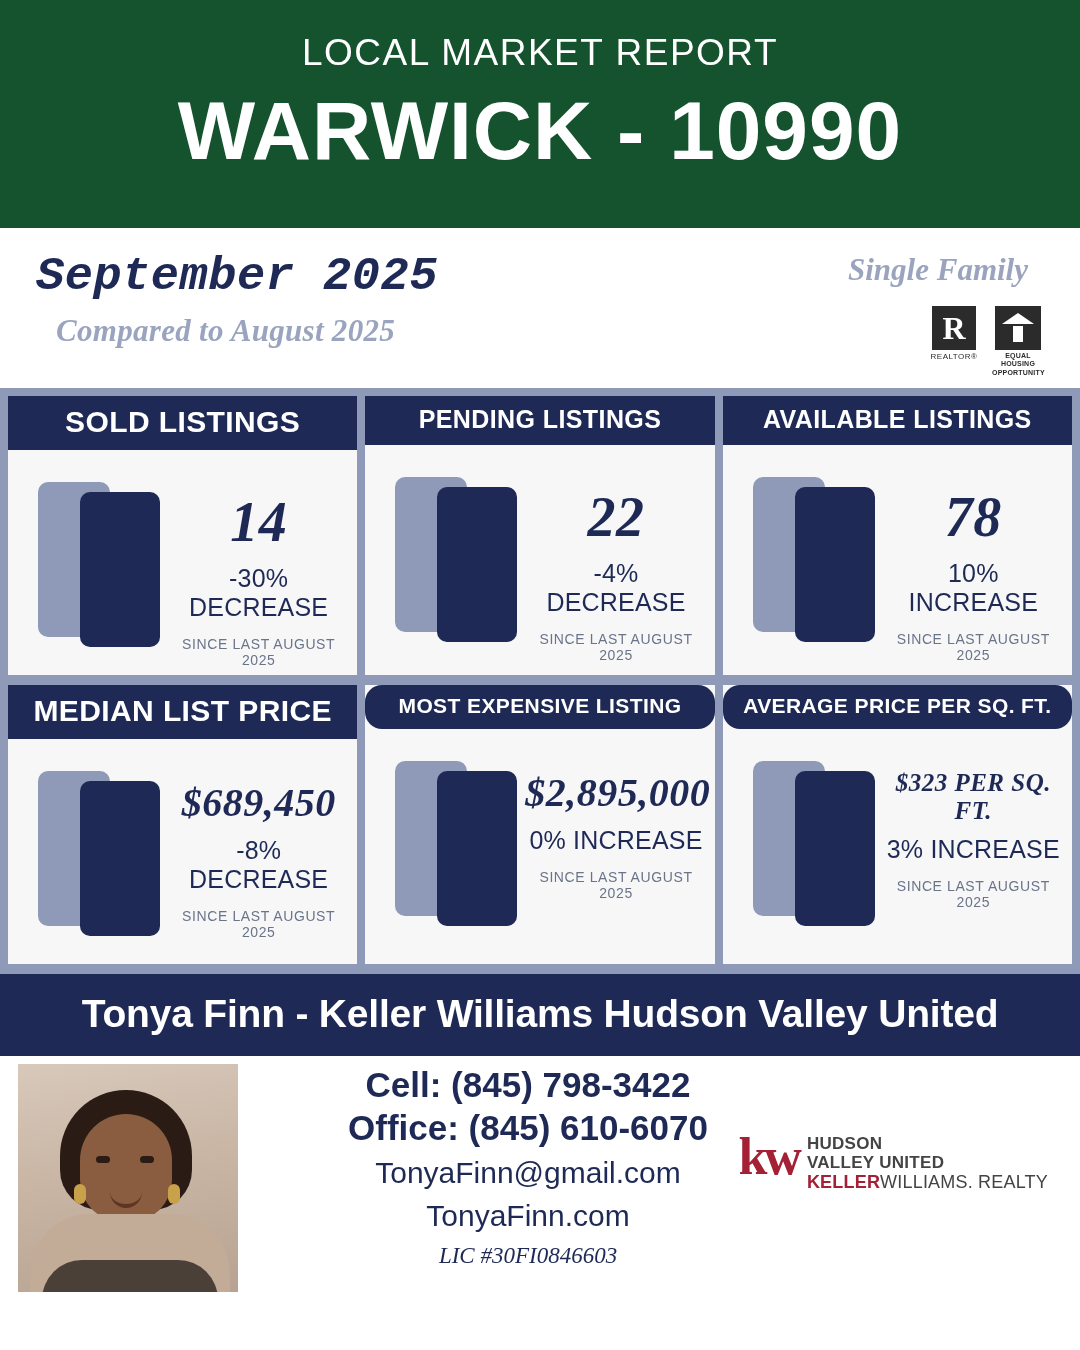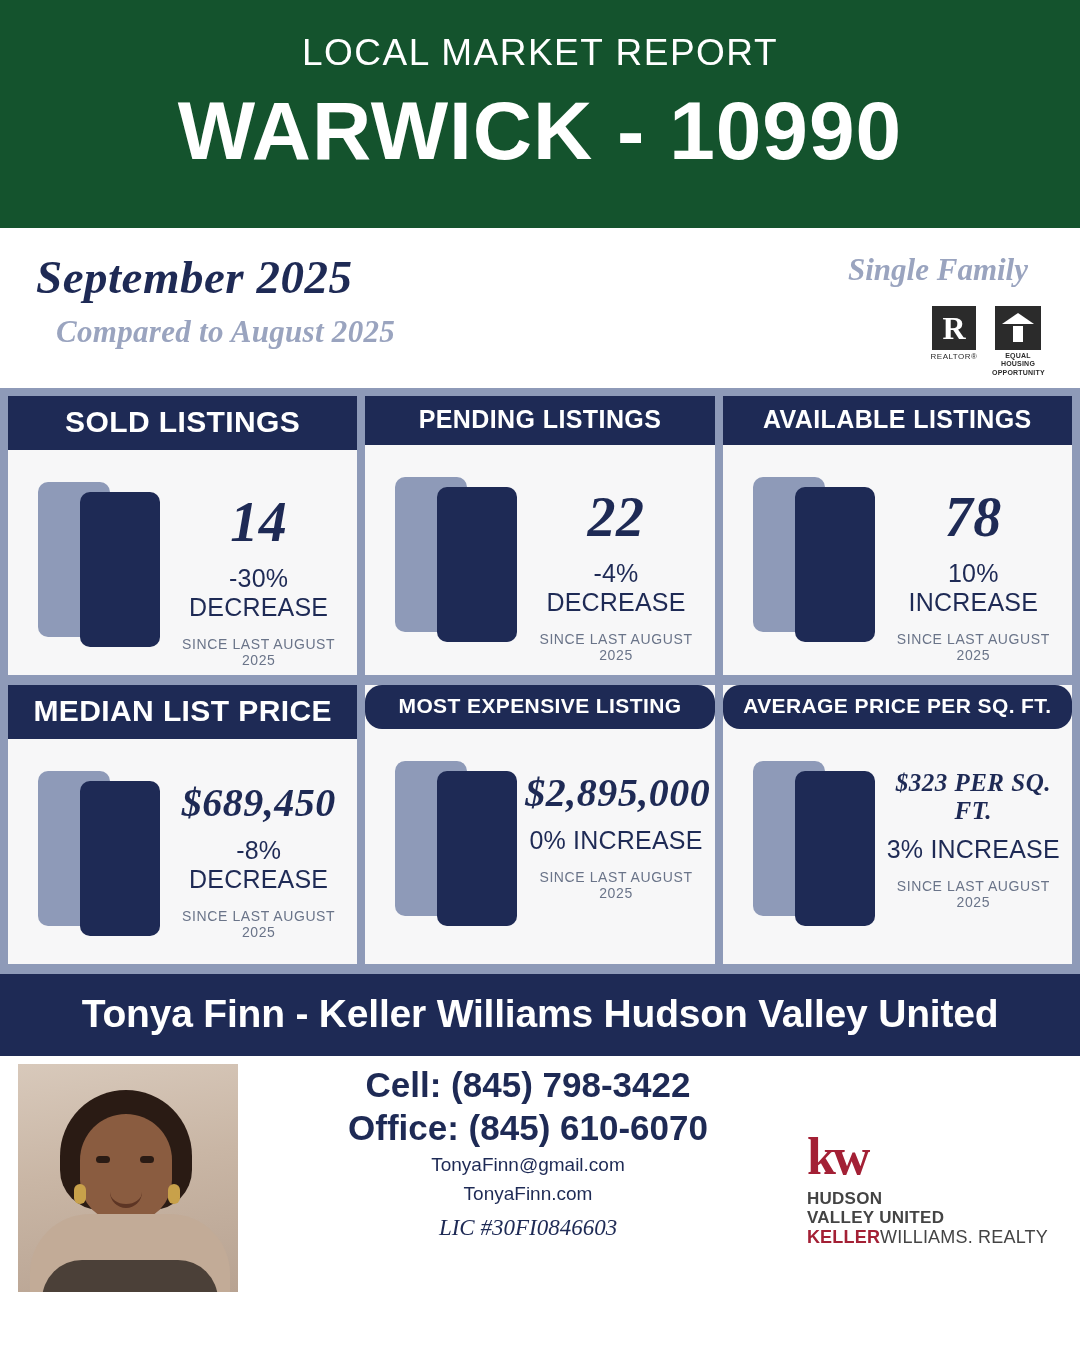--- a/index.html
+++ b/index.html
@@ -48,21 +48,21 @@
 
   
   .subheader {
     height: 160px;
     position: relative;
     box-sizing: border-box;
     padding: 22px 36px 0 36px;
     background: #ffffff;
   }
   .month {
-    font-family: Liberation Serif, serif;
+    font-family: Liberation Mono, monospace;
     font-style: italic;
     font-weight: bold;
     font-size: 47px;
     color: #1e2a55;
     letter-spacing: 0.5px;
   }
   .compared {
     font-family: "Liberation Serif", serif;
     font-style: italic;
     font-weight: bold;
@@ -335,39 +335,38 @@
     width: 560px;
     text-align: center;
     color: #1e2a55;
   }
   .contact .line-bold {
     font-size: 35px;
     font-weight: bold;
     line-height: 1.22;
   }
   .contact .line-reg {
-    font-size: 19px;
+    font-size: 30px;
     line-height: 1.3;
     margin-top: 4px;
   }
   .contact .line-lic {
     font-family: "Liberation Serif", serif;
     font-style: italic;
     font-size: 23px;
     margin-top: 8px;
   }
 
   .kw-logo {
     position: absolute;
     right: 32px;
     top: 78px;
     display: flex;
     align-items: flex-start;
     gap: 8px;
-    flex-direction: column;
   }
   .kw-mark {
     font-family: "Liberation Serif", serif;
     font-weight: bold;
     font-size: 52px;
     color: #a32035;
     line-height: 0.9;
     letter-spacing: -3px;
   }
   .kw-text-top {

